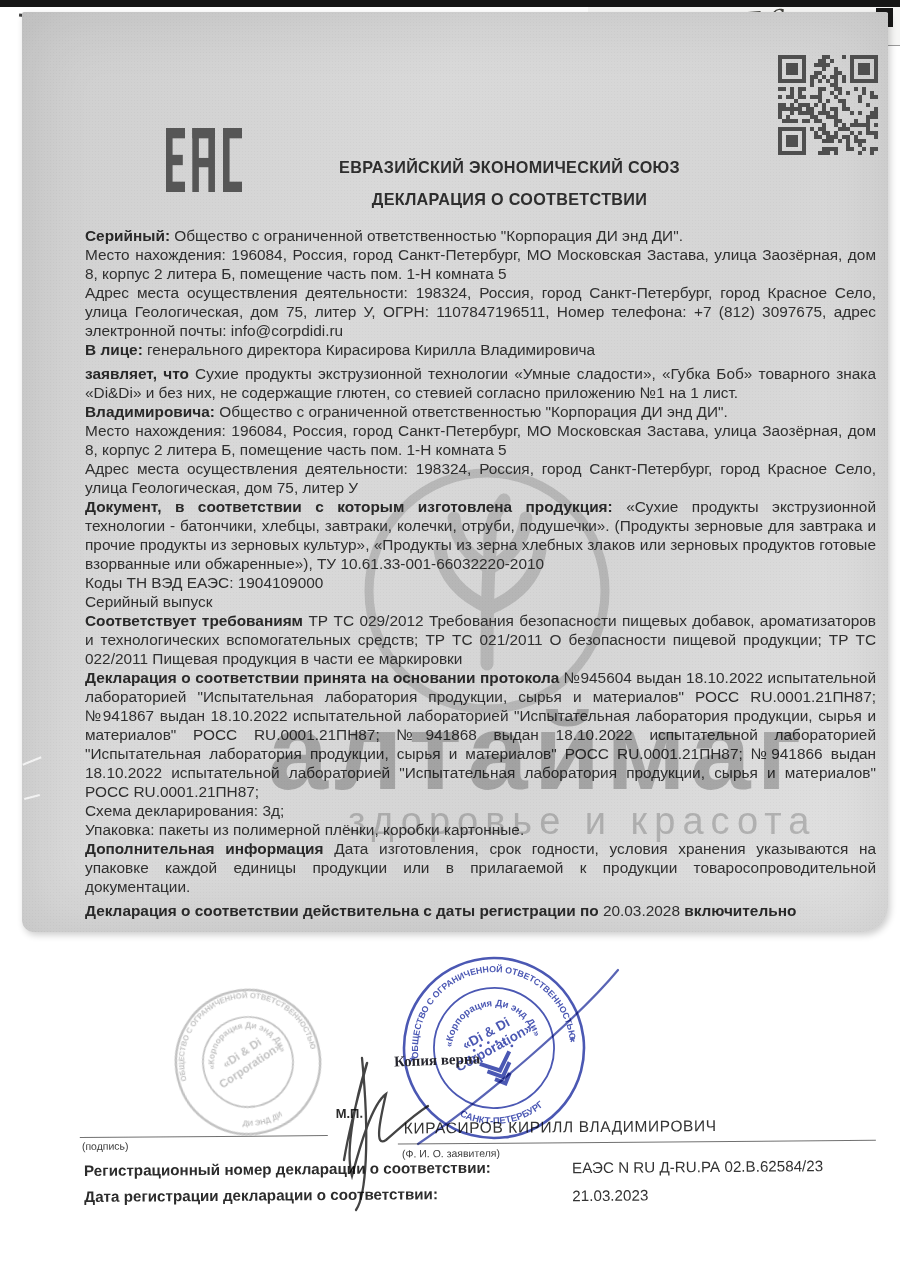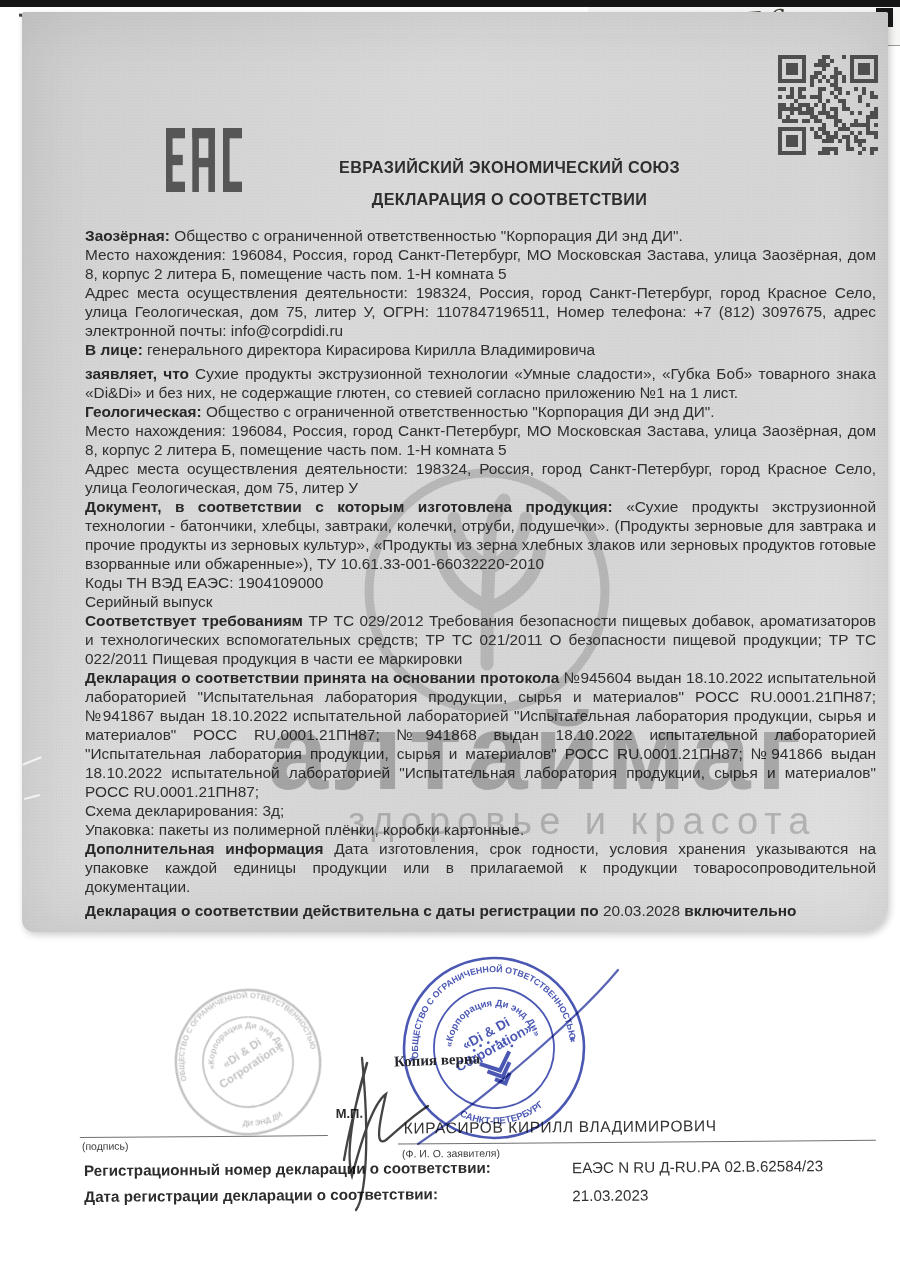--- a/index.html
+++ b/index.html
@@ -426,26 +426,26 @@
         <path d="M138,152 C110,140 92,122 88,94"></path>
         <path d="M138,152 C166,140 184,122 188,94"></path>
         <path d="M138,112 C115,100 104,84 102,62"></path>
         <path d="M138,112 C160,100 172,84 174,62"></path>
         <path d="M138,96 C136,74 141,58 152,44"></path>
       </g>
     </g>
   </svg>
 
   <div class="doc-body" id="doc-body">
-      <p class="para"><span class="b">Заозёрная: </span><span class="r">Общество с ограниченной ответственностью "Корпорация ДИ энд ДИ".</span></p>
+      <p class="para"><span class="b">Серийный: </span><span class="r">Общество с ограниченной ответственностью "Корпорация ДИ энд ДИ".</span></p>
       <p class="para"><span class="r">Место нахождения: 196084, Россия, город Санкт-Петербург, МО Московская Застава, улица Заозёрная, дом 8, корпус 2 литера Б, помещение часть пом. 1-Н комната 5</span></p>
       <p class="para"><span class="r">Адрес места осуществления деятельности: 198324, Россия, город Санкт-Петербург, город Красное Село, улица Геологическая, дом 75, литер У, ОГРН: 1107847196511, Номер телефона: +7 (812) 3097675, адрес электронной почты: info@corpdidi.ru</span></p>
       <p class="para"><span class="b">В лице: </span><span class="r">генерального директора Кирасирова Кирилла Владимировича</span></p>
       <p class="para gap"><span class="b">заявляет, что </span><span class="r">Сухие продукты экструзионной технологии «Умные сладости», «Губка Боб» товарного знака «Di&amp;Di» и без них, не содержащие глютен, со стевией согласно приложению №1 на 1 лист.</span></p>
-      <p class="para"><span class="b">Геологическая: </span><span class="r">Общество с ограниченной ответственностью "Корпорация ДИ энд ДИ".</span></p>
+      <p class="para"><span class="b">Владимировича: </span><span class="r">Общество с ограниченной ответственностью "Корпорация ДИ энд ДИ".</span></p>
       <p class="para"><span class="r">Место нахождения: 196084, Россия, город Санкт-Петербург, МО Московская Застава, улица Заозёрная, дом 8, корпус 2 литера Б, помещение часть пом. 1-Н комната 5</span></p>
       <p class="para"><span class="r">Адрес места осуществления деятельности: 198324, Россия, город Санкт-Петербург, город Красное Село, улица Геологическая, дом 75, литер У</span></p>
       <p class="para"><span class="b">Документ, в соответствии с которым изготовлена продукция: </span><span class="r">«Сухие продукты экструзионной технологии - батончики, хлебцы, завтраки, колечки, отруби, подушечки». (Продукты зерновые для завтрака и прочие продукты из зерновых культур», «Продукты из зерна хлебных злаков или зерновых продуктов готовые взорванные или обжаренные»), ТУ 10.61.33-001-66032220-2010</span></p>
       <p class="para"><span class="r">Коды ТН ВЭД ЕАЭС: 1904109000</span></p>
       <p class="para"><span class="r">Серийный выпуск</span></p>
       <p class="para"><span class="b">Соответствует требованиям </span><span class="r">ТР ТС 029/2012 Требования безопасности пищевых добавок, ароматизаторов и технологических вспомогательных средств; ТР ТС 021/2011 О безопасности пищевой продукции; ТР ТС 022/2011 Пищевая продукция в части ее маркировки</span></p>
       <p class="para"><span class="b">Декларация о соответствии принята на основании протокола </span><span class="r">№945604 выдан 18.10.2022 испытательной лабораторией "Испытательная лаборатория продукции, сырья и материалов" РОСС RU.0001.21ПН87; №941867 выдан 18.10.2022 испытательной лабораторией "Испытательная лаборатория продукции, сырья и материалов" РОСС RU.0001.21ПН87; №941868 выдан 18.10.2022 испытательной лабораторией "Испытательная лаборатория продукции, сырья и материалов" РОСС RU.0001.21ПН87; №941866 выдан 18.10.2022 испытательной лабораторией "Испытательная лаборатория продукции, сырья и материалов" РОСС RU.0001.21ПН87;</span></p>
       <p class="para"><span class="r">Схема декларирования: 3д;</span></p>
       <p class="para"><span class="r">Упаковка: пакеты из полимерной плёнки, коробки картонные.</span></p>
       <p class="para"><span class="b">Дополнительная информация </span><span class="r">Дата изготовления, срок годности, условия хранения указываются на упаковке каждой единицы продукции или в прилагаемой к продукции товаросопроводительной документации.</span></p>

